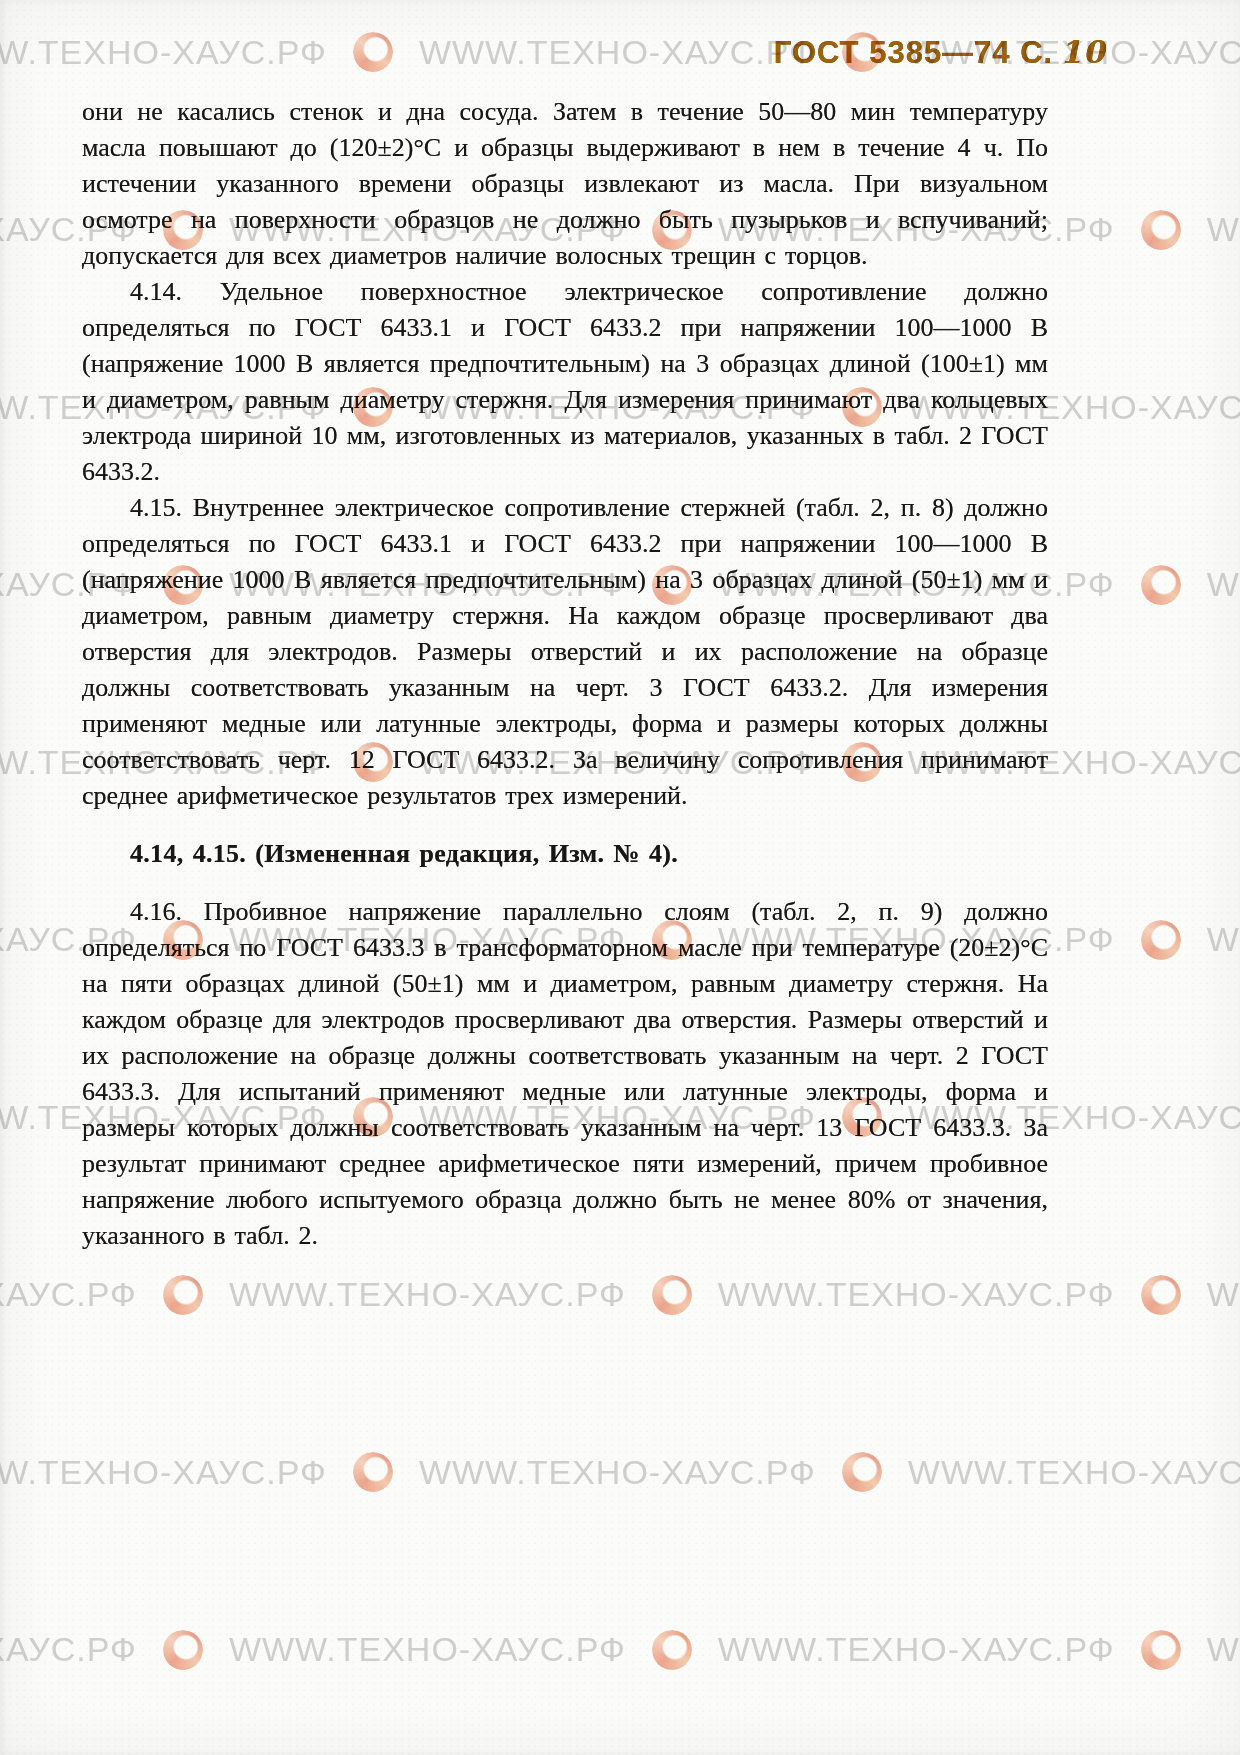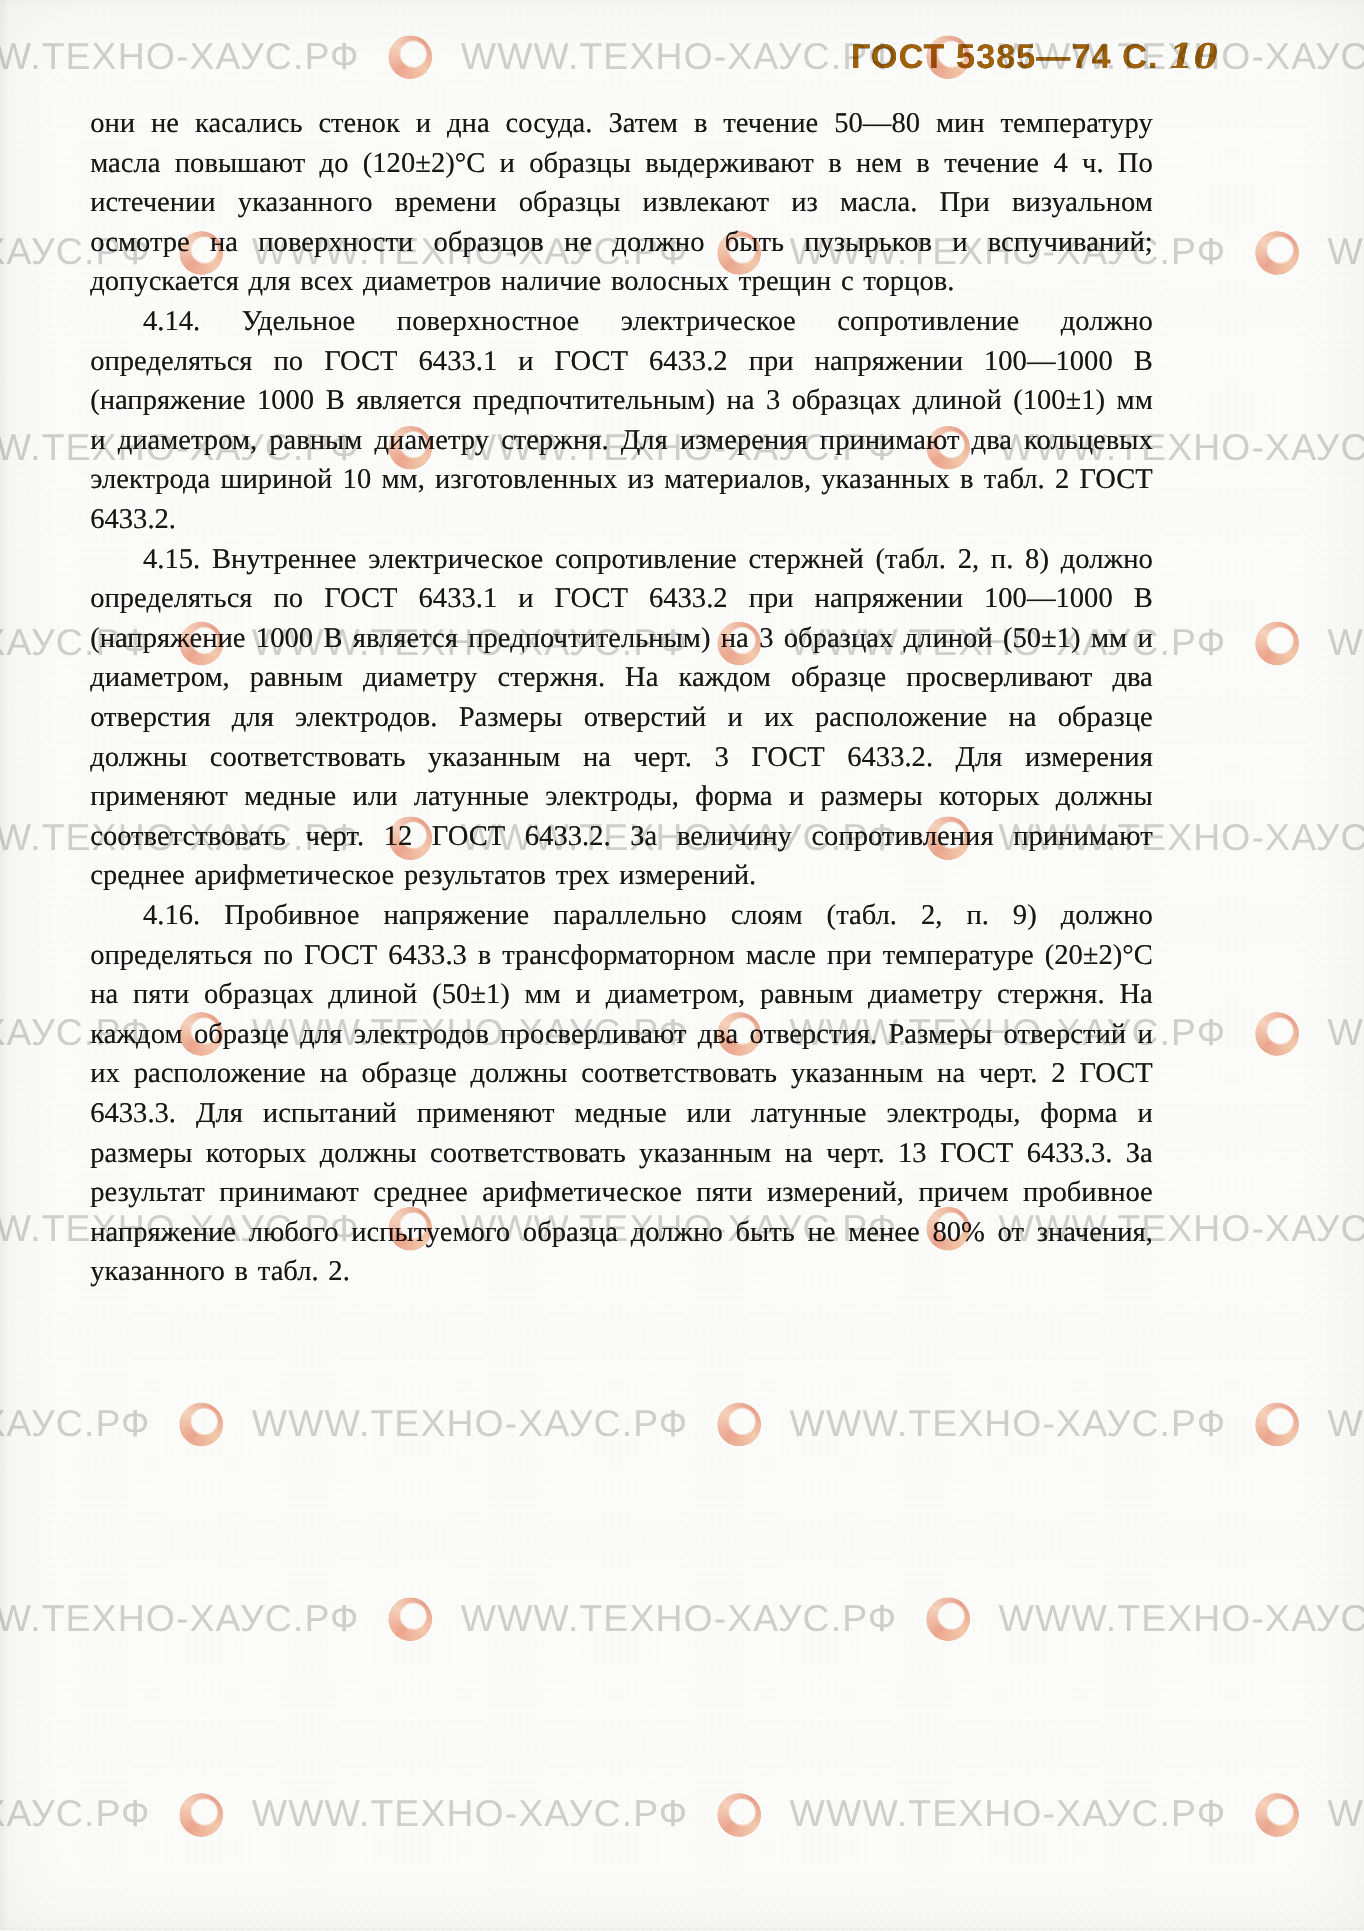--- a/index.html
+++ b/index.html
@@ -66,20 +66,21 @@
     <span> </span>
     <span>С.</span>
     <span> </span>
     <span class="page-num">10</span>
   </div>
 
   <div class="text-block">
     <p class="para">они не касались стенок и дна сосуда. Затем в течение 50—80 мин температуру масла повышают до (120±2)°С и образцы выдерживают в нем в течение 4 ч. По истечении указанного времени образцы извлекают из масла. При визуальном осмотре на поверхности образцов не должно быть пузырьков и вспучиваний; допускается для всех диаметров наличие волосных трещин с торцов.</p>
     <p class="para indent">4.14. Удельное поверхностное электрическое сопротивление должно определяться по ГОСТ 6433.1 и ГОСТ 6433.2 при напряжении 100—1000 В (напряжение 1000 В является предпочтительным) на 3 образцах длиной (100±1) мм и диаметром, равным диаметру стержня. Для измерения принимают два кольцевых электрода шириной 10 мм, изготовленных из материалов, указанных в табл. 2 ГОСТ 6433.2.</p>
     <p class="para indent">4.15. Внутреннее электрическое сопротивление стержней (табл. 2, п. 8) должно определяться по ГОСТ 6433.1 и ГОСТ 6433.2 при напряжении 100—1000 В (напряжение 1000 В является предпочтительным) на 3 образцах длиной (50±1) мм и диаметром, равным диаметру стержня. На каждом образце просверливают два отверстия для электродов. Размеры отверстий и их расположение на образце должны соответствовать указанным на черт. 3 ГОСТ 6433.2. Для измерения применяют медные или латунные электроды, форма и размеры которых должны соответствовать черт. 12 ГОСТ 6433.2. За величину сопротивления принимают среднее арифметическое результатов трех измерений.</p>
+    <p class="para amendment indent">4.14, 4.15. (Измененная редакция, Изм. № 4).</p>
     <p class="para indent">4.16. Пробивное напряжение параллельно слоям (табл. 2, п. 9) должно определяться по ГОСТ 6433.3 в трансформаторном масле при температуре (20±2)°С на пяти образцах длиной (50±1) мм и диаметром, равным диаметру стержня. На каждом образце для электродов просверливают два отверстия. Размеры отверстий и их расположение на образце должны соответствовать указанным на черт. 2 ГОСТ 6433.3. Для испытаний применяют медные или латунные электроды, форма и размеры которых должны соответствовать указанным на черт. 13 ГОСТ 6433.3. За результат принимают среднее арифметическое пяти измерений, причем пробивное напряжение любого испытуемого образца должно быть не менее 80% от значения, указанного в табл. 2.</p>
   </div>
 
   <div class="watermark-layer">
       <div class="wm-row" style="top: 32px; left: -70px;">
         <span class="wm-text">WWW.ТЕХНО-ХАУС.РФ</span>
         <span class="wm-logo"></span>
         <span class="wm-text">WWW.ТЕХНО-ХАУС.РФ</span>
         <span class="wm-logo"></span>
         <span class="wm-text">WWW.ТЕХНО-ХАУС.РФ</span>

